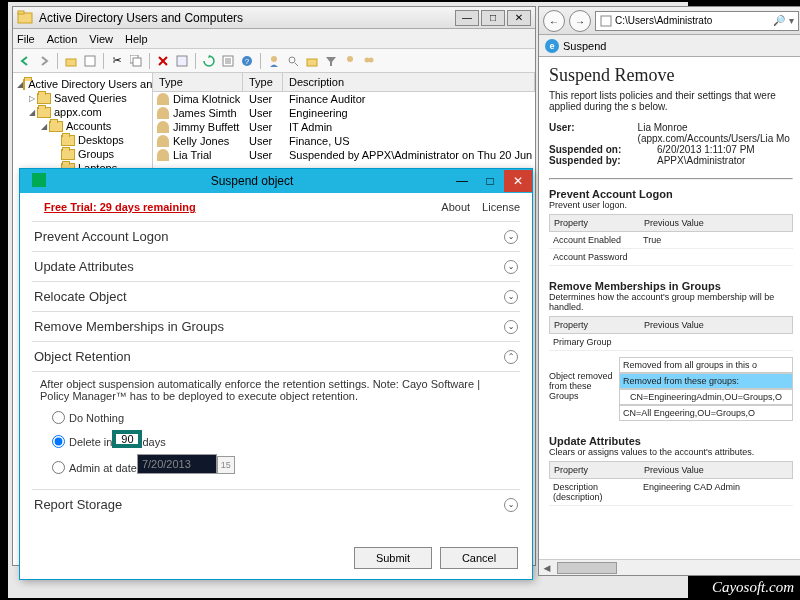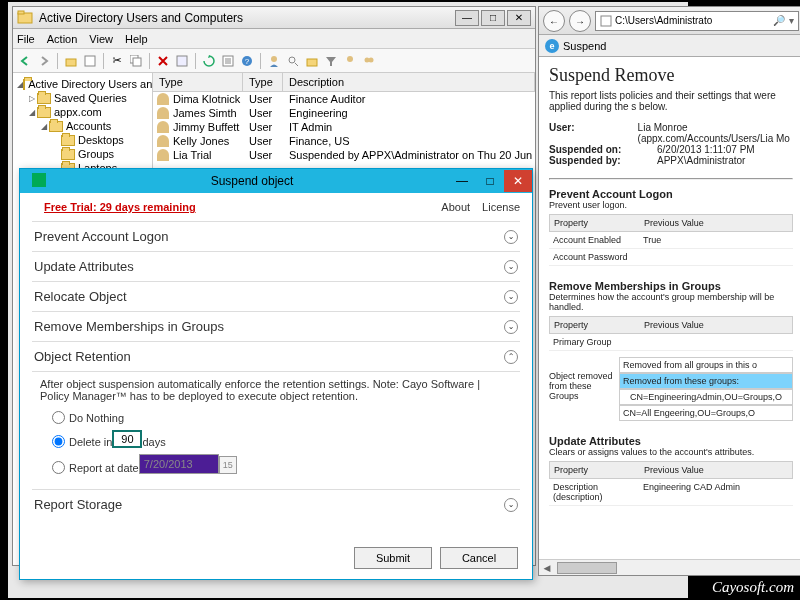--- a/index.html
+++ b/index.html
@@ -46,22 +46,22 @@
 .suspend-titlebar .dlg-close { background: #d04030; color: #fff; }
 .suspend-body { padding: 8px 12px; height: calc(100% - 24px); position: relative; }
 .trial-row { display: flex; justify-content: space-between; align-items: center; margin-bottom: 8px; }
 .trial { color: #c00; font-size: 11px; font-weight: bold; text-decoration: underline; margin-left: 12px; }
 .trial-links { display: flex; gap: 12px; font-size: 11px; color: #333; }
 .accordion-item { border-top: 1px solid #ddd; display: flex; align-items: center; justify-content: space-between; padding: 7px 2px; font-size: 13px; color: #333; }
 .chev { width: 14px; height: 14px; border: 1px solid #888; border-radius: 50%; display: flex; align-items: center; justify-content: center; font-size: 8px; }
 .accordion-content { padding: 6px 8px 12px 8px; font-size: 11px; color: #333; border-top: 1px solid #ddd; }
 .radio-row { display: flex; align-items: flex-end; padding: 3px 0 3px 12px; }
 .radio-row input[type=radio] { margin-right: 4px; }
-.days-input { width: 30px; height: 18px; border: 2px solid #0f766e; text-align: center; font-size: 11px; }
-.date-input { width: 80px; height: 20px; border: 1px solid #999; padding: 0 4px; font-size: 11px; color: #888; background: #4c1d95; }
+.days-input { width: 30px; height: 18px; border: 4px solid #0f766e; text-align: center; font-size: 11px; }
+.date-input { width: 80px; height: 20px; border: 1px solid #999; padding: 0 4px; font-size: 11px; color: #888; background: #0f172a; }
 .cal-icon { width: 18px; height: 18px; border: 1px solid #999; display: inline-flex; align-items: center; justify-content: center; font-size: 9px; background: #f4f4f4; color: #888; }
 .dlg-buttons { position: absolute; bottom: 10px; right: 14px; display: flex; gap: 8px; }
 .btn { width: 78px; height: 22px; background: #f0f0f0; border: 1px solid #888; font-size: 11px; }
 
 .ie-window { position: absolute; left: 530px; top: 4px; width: 266px; height: 570px; background: #fff; border: 1px solid #888; overflow: hidden; }
 .ie-toolbar { height: 28px; background: linear-gradient(#f0f0f0,#e0e0e0); display: flex; align-items: center; padding: 0 4px; gap: 4px; border-bottom: 1px solid #aaa; }
 .nav-btn { width: 22px; height: 22px; border: 1px solid #888; border-radius: 50%; display: flex; align-items: center; justify-content: center; font-size: 10px; background: #fafafa; }
 .url-box { flex: 1; min-width: 0; height: 20px; border: 1px solid #888; background: #fff; display: flex; align-items: center; padding: 0 4px; font-size: 10px; overflow: hidden; white-space: nowrap; }
 .ie-tab { height: 22px; background: #eee; border-bottom: 1px solid #aaa; display: flex; align-items: center; padding: 0 6px; font-size: 11px; }
 .ie-tab .e-icon { width: 14px; height: 14px; border-radius: 50%; background: #3399dd; color: #fff; display: inline-flex; align-items: center; justify-content: center; font-size: 9px; margin-right: 4px; font-weight: bold; }
@@ -338,21 +338,21 @@
             <span>Do Nothing</span>
           </div>
       <div class="radio-row">
             <input type="radio" name="ret" checked="" style="">
             <span>Delete in</span> 
             <input class="days-input" value="90" style=""> 
             <span>days</span>
           </div>
       <div class="radio-row">
             <input type="radio" name="ret" style="">
-            <span>Report at date</span> 
+            <span>Admin at date</span> 
             <input class="date-input" disabled="" value="7/20/2013" style=""> 
             <span class="cal-icon">15</span>
           </div>
     </div>
     <div class="accordion-item">
           <span>Report Storage</span>
           <span class="chev">⌄</span>
         </div>
     <div class="dlg-buttons">
       <button class="btn">Submit</button>

